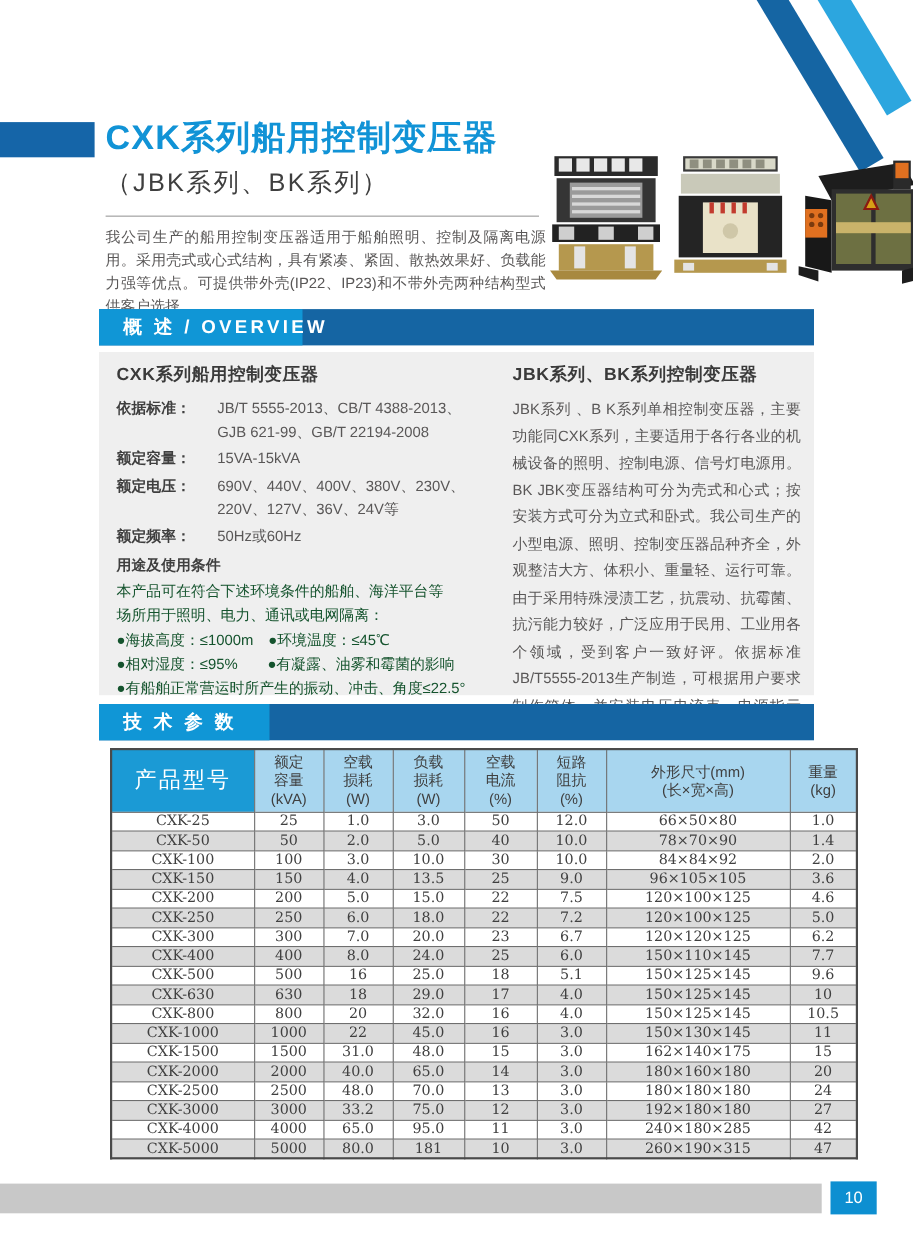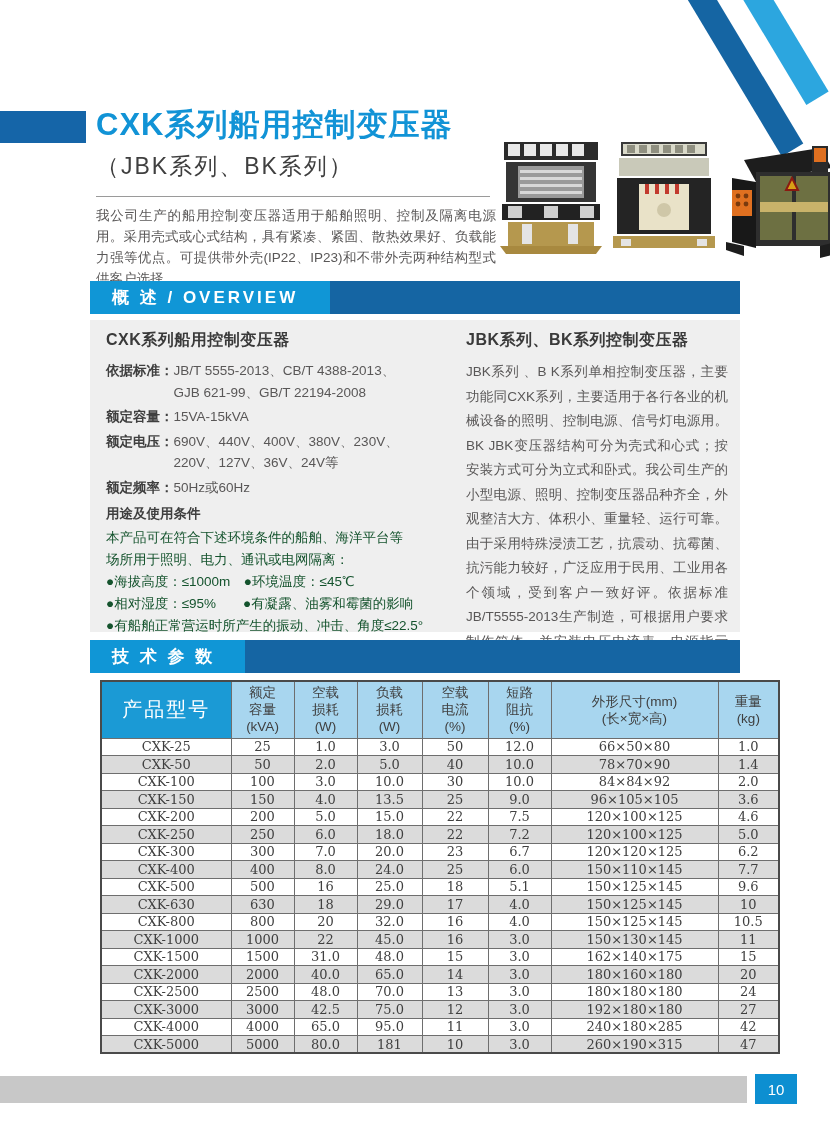--- a/index.html
+++ b/index.html
@@ -43,31 +43,31 @@
   .section-bar {
     position:absolute; left:90px; width:650px; height:33px; background:#1565A3;
   }
   .bar-overview { top:281px; }
   .bar-tech { top:640px; }
   .section-bar .bar-light {
     height:100%; background:#1096D6; display:flex; align-items:center;
     padding-left:22px; color:#ffffff; font-size:17px; font-weight:bold;
     letter-spacing:3px; white-space:nowrap;
   }
-  .bar-overview .bar-light { width:240px; }
+  .bar-overview .bar-light { width:185px; }
   .bar-tech .bar-light { width:155px; }
   
   .overview-panel {
     position:absolute; left:90px; top:320px; width:650px; height:312px;
     background:#EFEFEF;
   }
   .col-left  { position:absolute; left:16px;  top:10px; width:330px; }
   .col-right { position:absolute; left:376px; top:10px; width:262px; }
   .col-heading { font-size:16px; font-weight:bold; color:#3A3A3A; margin-bottom:9px; letter-spacing:0.5px; }
-  .spec-row { display:flex; font-size:13.5px; line-height:21.5px; margin-bottom:3px; }
+  .spec-row { display:flex; font-size:13.5px; line-height:21.5px; margin-bottom:3px;gap:24px; }
   .spec-label { font-weight:bold; color:#3F3F3F; white-space:nowrap; }
   .spec-value { color:#595757; white-space:pre-line; }
   .usage-heading { font-size:13.5px; font-weight:bold; color:#3F3F3F; margin-top:7px; margin-bottom:4px; }
   .usage-line { font-size:13.5px; line-height:22px; color:#14532d; white-space:pre-wrap; }
   .col-right .paragraph {
     font-size:13.5px; line-height:24.5px; text-align:justify; color:#595757;
   }
   
   .spec-table {
     position:absolute; left:100px; top:680px; width:678px;
@@ -402,21 +402,21 @@
           <td>48.0</td>
           <td>70.0</td>
           <td>13</td>
           <td>3.0</td>
           <td>180×180×180</td>
           <td>24</td>
         </tr>
         <tr class="alt">
           <td>CXK-3000</td>
           <td>3000</td>
-          <td>42.5</td>
+          <td>33.2</td>
           <td>75.0</td>
           <td>12</td>
           <td>3.0</td>
           <td>192×180×180</td>
           <td>27</td>
         </tr>
         <tr>
           <td>CXK-4000</td>
           <td>4000</td>
           <td>65.0</td>

